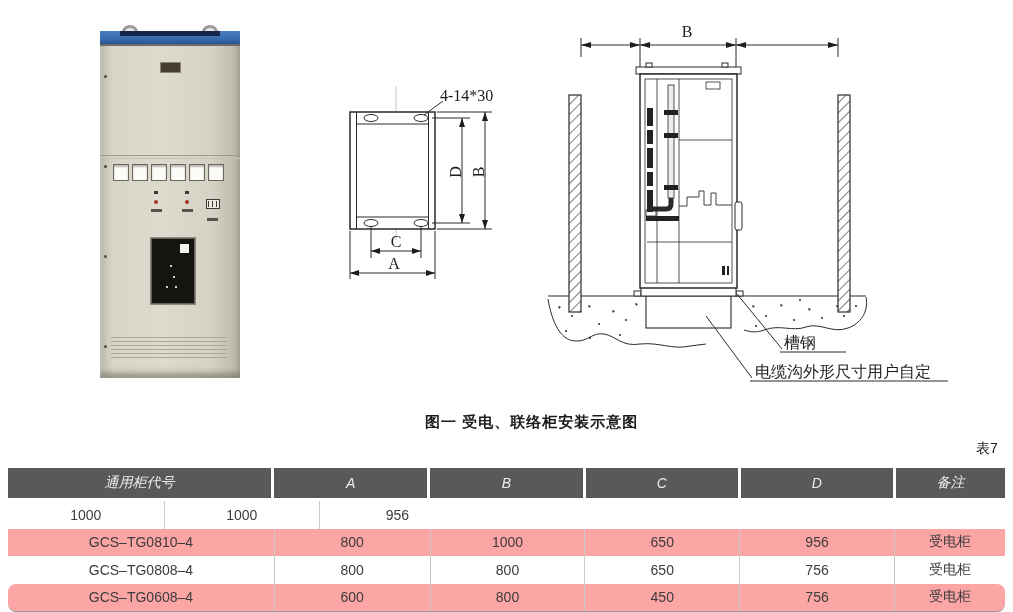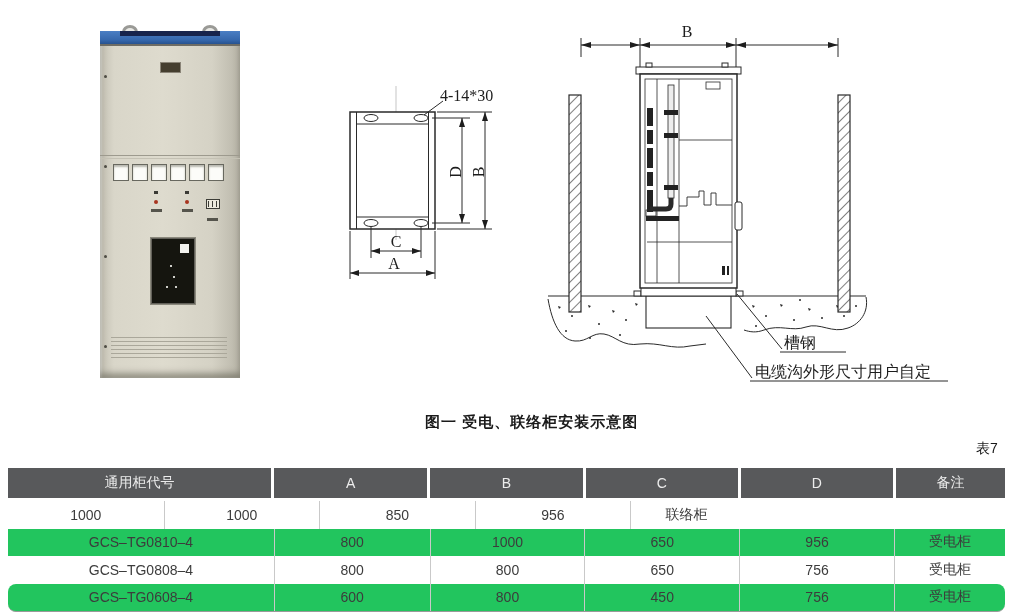--- a/index.html
+++ b/index.html
@@ -41,28 +41,28 @@
   .screw{position:absolute;left:4px;width:3px;height:3px;border-radius:50%;background:#4e4c44;}
   .louvers{position:absolute;left:11px;right:13px;top:306px;height:24px;
     background:repeating-linear-gradient(180deg,#aaa79a 0 1px,transparent 1px 4px);}
   
   svg text{font-family:"Liberation Serif","DejaVu Serif",serif;fill:#1d1d1d;}
   .caption{position:absolute;left:389px;top:413px;font-size:15px;font-weight:bold;color:#1a1a1a;letter-spacing:1px;padding-left:36px;}
   .tabletag{position:absolute;left:976px;top:440px;font-size:14px;color:#1a1a1a;}
   
   .dtable{position:absolute;left:8px;top:468px;width:997px;height:144px;display:flex;flex-direction:column;font-size:14px;}
   .trow{display:flex;flex:1;}
-  .trow.head{flex:0 0 30px;background:#58595b;color:#ececec;border-bottom:3px solid #ffffff;}
+  .trow.head{flex:0 0 30px;background:#58595b;color:#ececec;border-bottom:3px solid #ffffff;font-style:italic;}
   .trow.head .tcell{border-right:3px solid #ffffff;}
   .trow.head .tcell:last-child{border-right:none;}
   .tcell{display:flex;align-items:center;justify-content:center;border-right:1px solid #c9c9c9;}
   .tcell:last-child{border-right:none;}
   .c0{width:26.8%;}.c1{width:15.6%;}.c2{width:15.5%;}.c3{width:15.5%;}.c4{width:15.5%;}.c5{width:11.1%;}
   .trow.odd{background:#ffffff;}
-  .trow.even{background:#22c55e;}
+  .trow.even{background:#fca5a5;}
   .trow.last{border-bottom:1px solid #9a9a9a;border-radius:8px;}
   .tbody-cell{color:#3c3c3c;}
 </style>
 </head>
 <body>
 
 <div class="photo">
   <div class="eye l"></div>
   <div class="eye r"></div>
   <div class="cab">
@@ -281,23 +281,21 @@
     <div class="tcell c0">通用柜代号</div>
     <div class="tcell c1">A</div>
     <div class="tcell c2">B</div>
     <div class="tcell c3">C</div>
     <div class="tcell c4">D</div>
     <div class="tcell c5">备注</div>
   </div>
   <div class="trow odd">
     <div class="tcell tbody-cell c1">1000</div>
     <div class="tcell tbody-cell c2">1000</div>
-    <div class="tcell tbody-cell c3">850</div>
     <div class="tcell tbody-cell c4">956</div>
-    <div class="tcell tbody-cell c5">联络柜</div>
   </div>
   <div class="trow even">
     <div class="tcell tbody-cell c0">GCS–TG0810–4</div>
     <div class="tcell tbody-cell c1">800</div>
     <div class="tcell tbody-cell c2">1000</div>
     <div class="tcell tbody-cell c3">650</div>
     <div class="tcell tbody-cell c4">956</div>
     <div class="tcell tbody-cell c5">受电柜</div>
   </div>
   <div class="trow odd">

